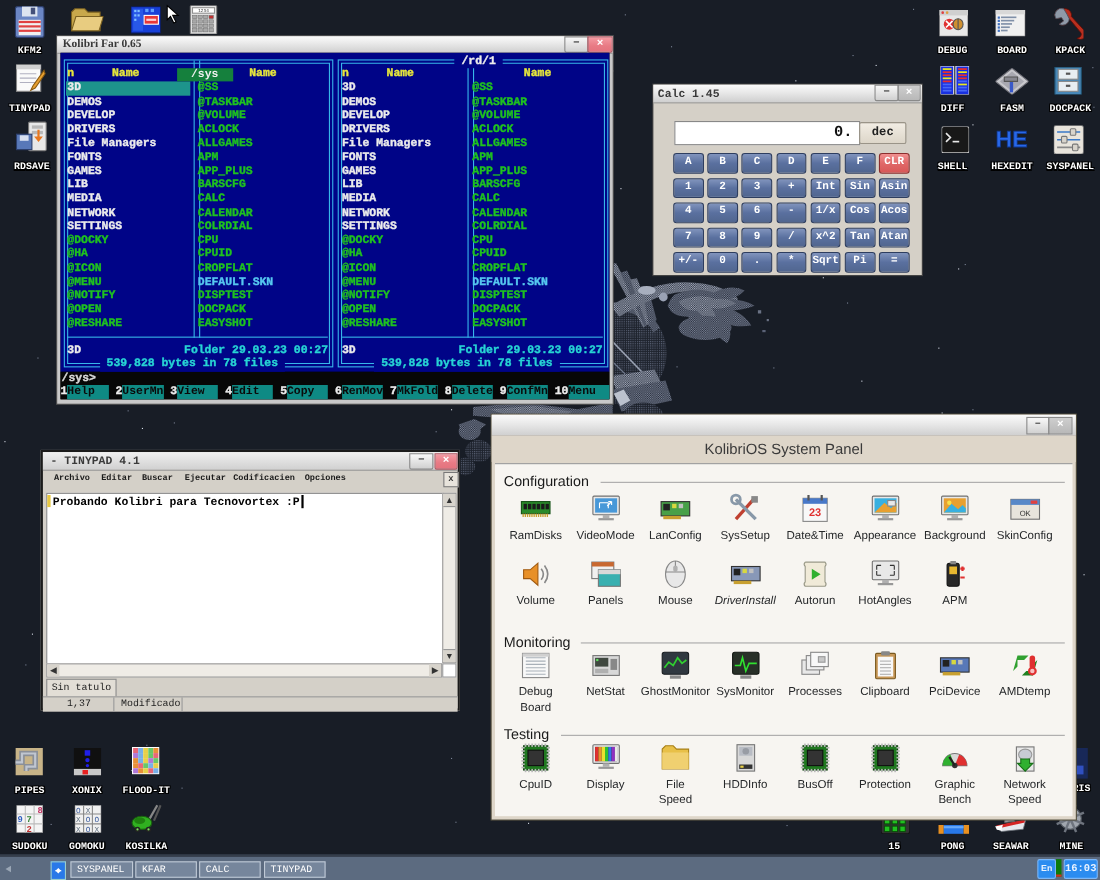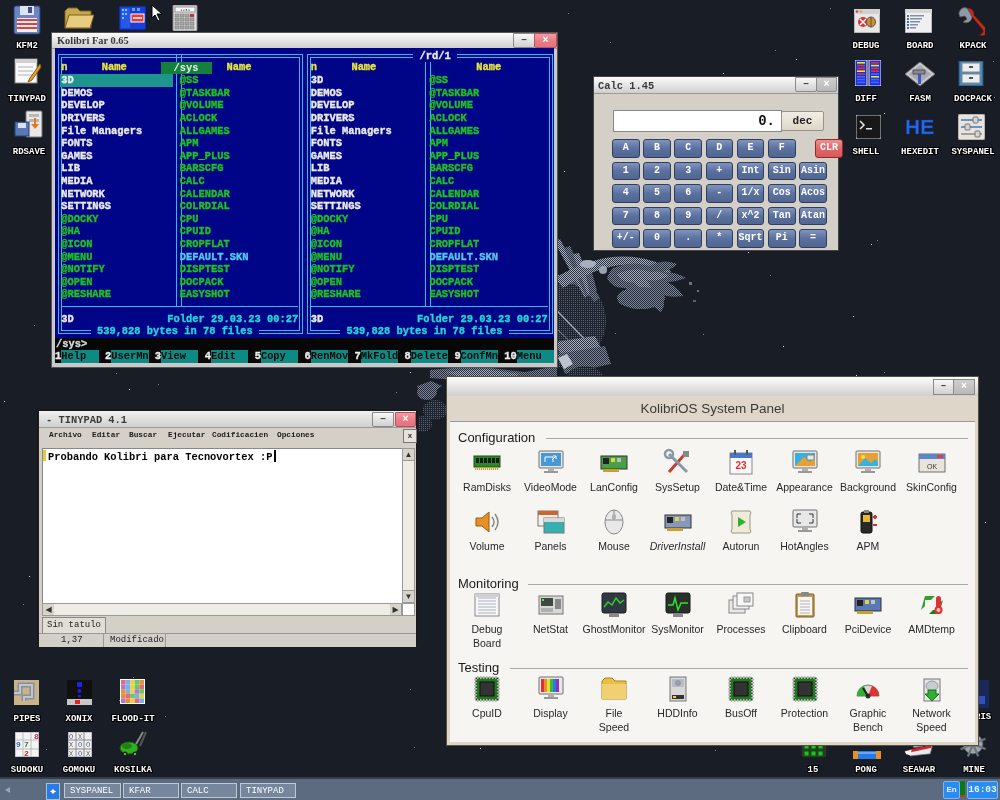--- a/index.html
+++ b/index.html
@@ -16,21 +16,21 @@
 .fr{position:absolute;font:10.4px/12.6px "Liberation Mono",monospace;white-space:pre;color:#e8e8e8;font-weight:bold;-webkit-text-stroke:0.35px currentColor;}
 .fw{color:#ececec;}
 .fg{color:#1fc21f;}
 .fy{color:#e6e63c;}
 .fc{color:#27d4d4;}
 .fsky{color:#56c8f0;}
 .fgr{color:#d8d8d8;}
 pre.fr{margin:0;}
 
 .cb{position:absolute;width:25.5px;height:16.5px;border:1px solid #2e3e60;border-radius:3px;background:linear-gradient(#8194bd,#5a709f 50%,#51668f);color:#fff;font:bold 10px/16px "Liberation Mono",monospace;text-align:center;}
-.cb.red{background:linear-gradient(#f09090,#e06868 50%,#d85858);border-color:#8c2e2e;margin-left:16px;}
+.cb.red{background:linear-gradient(#f09090,#e06868 50%,#d85858);border-color:#8c2e2e;}
 
 .seclbl{position:absolute;color:#1a1a1a;font:13px/14px "Liberation Sans",sans-serif;}
 .secline{position:absolute;height:1px;background:#a8a8a8;}
 .ilbl{position:absolute;color:#26282a;font:10.5px/13.5px "Liberation Sans",sans-serif;text-align:center;}
 
 .tkbtn{position:absolute;top:4px;height:15px;background:#76869c;border:1px solid #bfc9d6;color:#fff;font:9px/14px "Liberation Mono",monospace;padding-left:5px;box-sizing:border-box;}
 </style></head>
 <body>
 
 <div id="stars">

